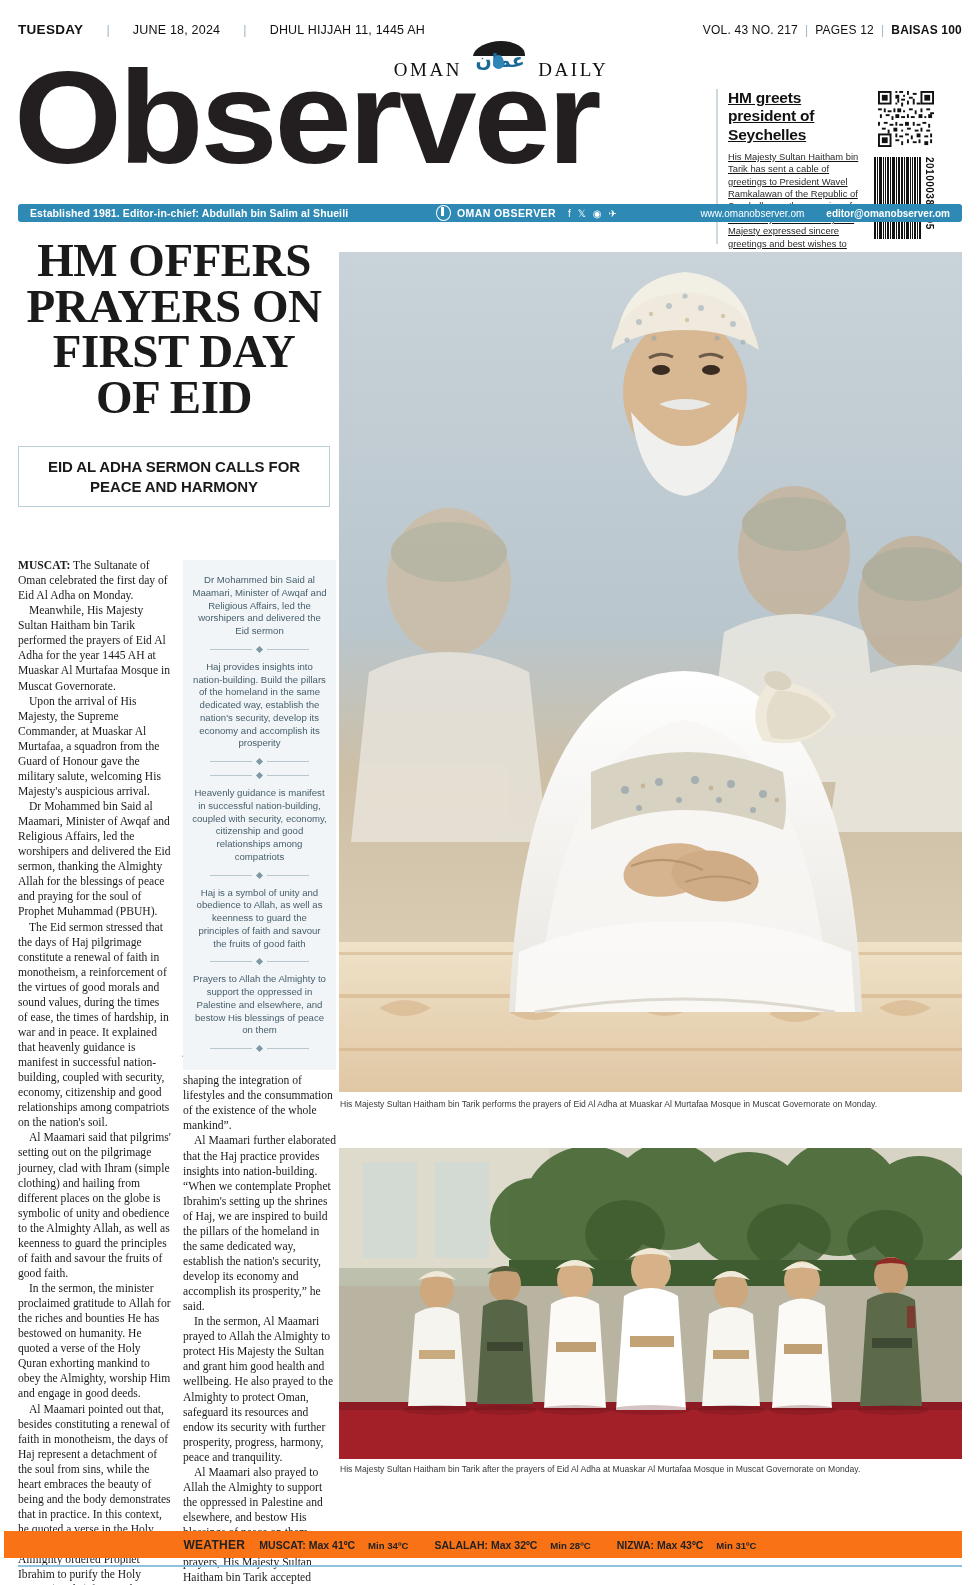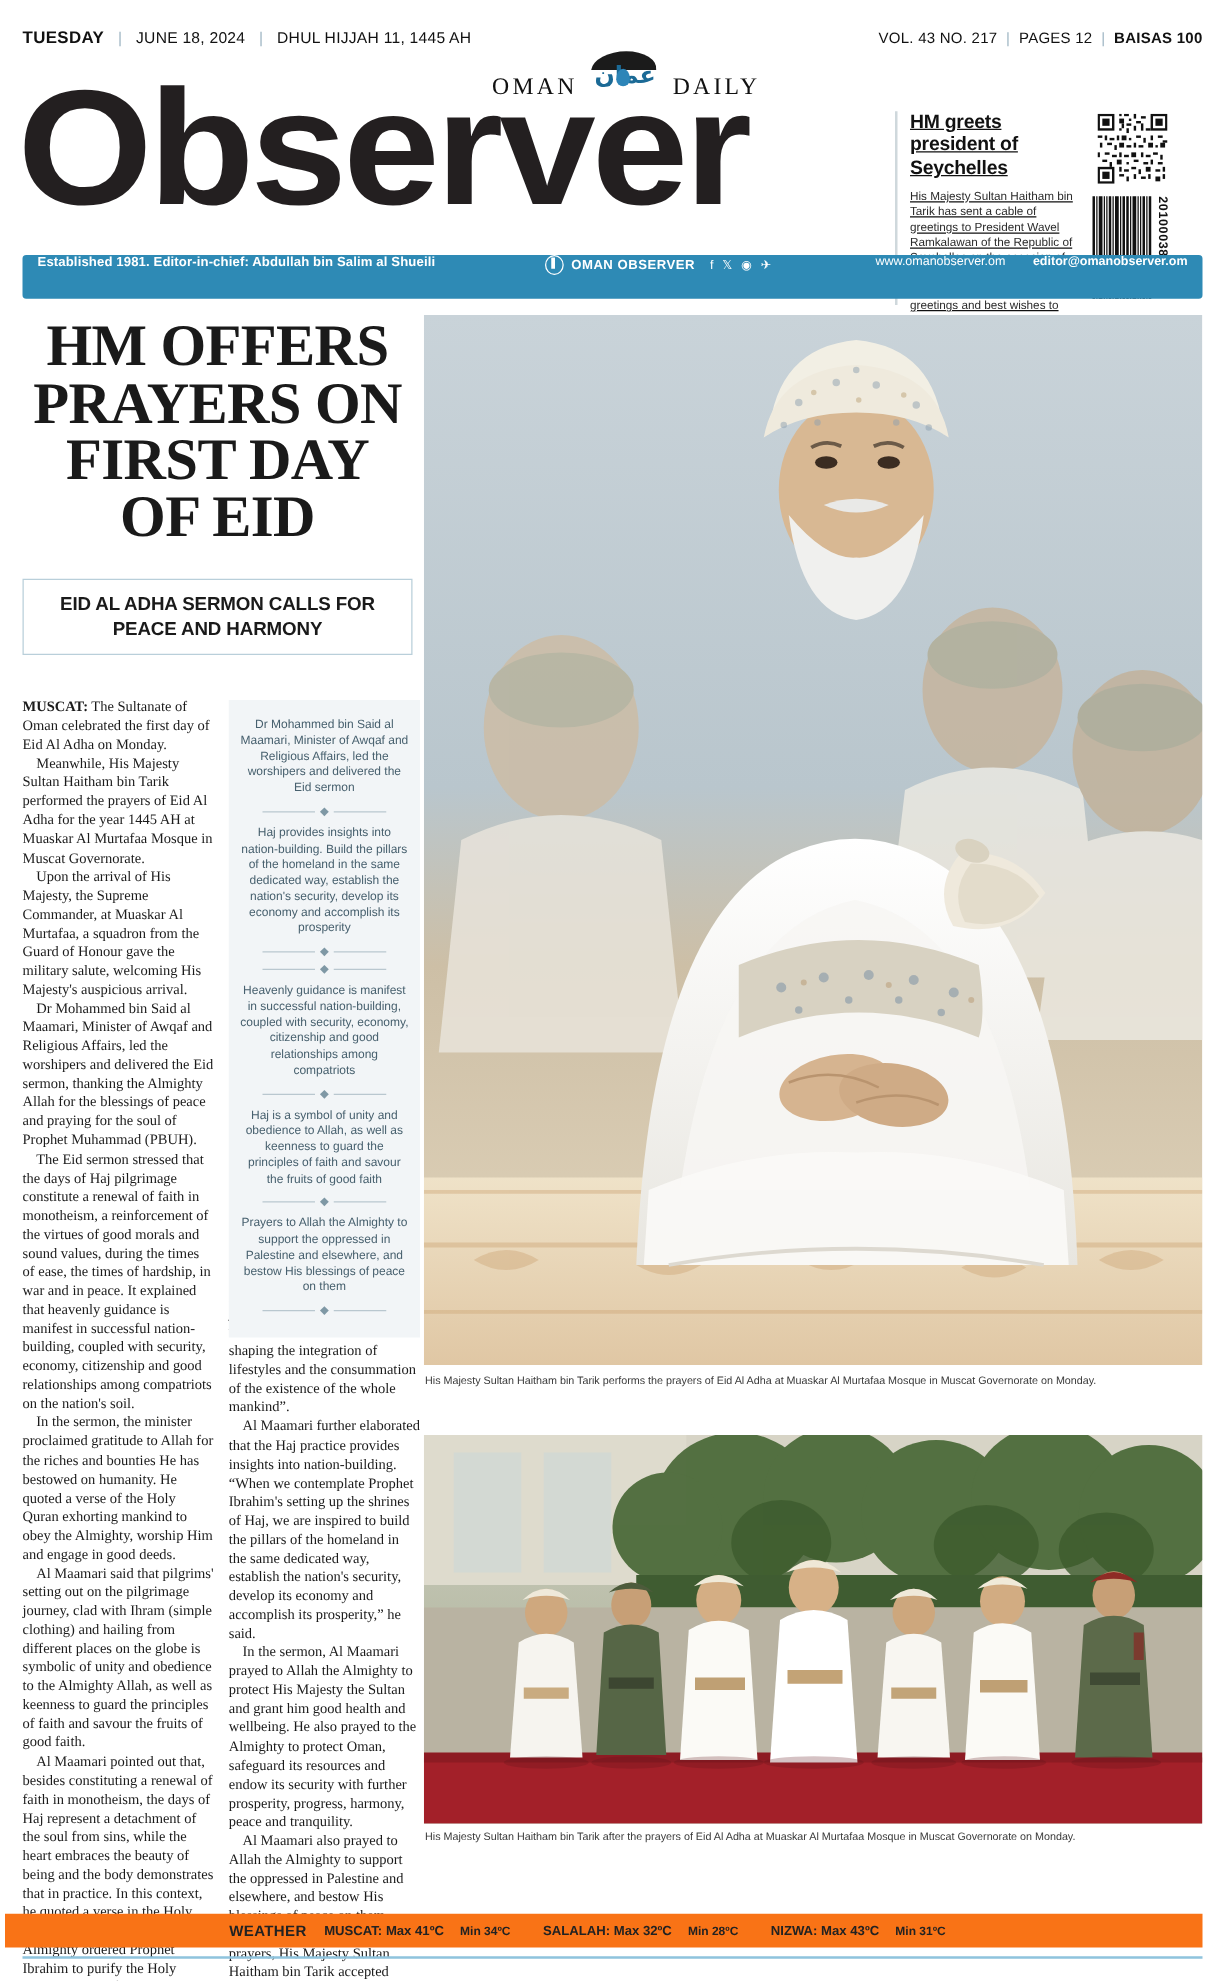--- a/index.html
+++ b/index.html
@@ -9,21 +9,21 @@
     font-family:"Liberation Serif",serif;
     color:#111;
     position:relative;
     overflow:hidden;
   }
   .page{position:relative;width:980px;height:1585px;box-sizing:border-box;padding:0 18px;}
 
   
   .datebar{display:flex;justify-content:space-between;align-items:baseline;
     padding-top:22px;font-family:"Liberation Sans",sans-serif;font-size:12.5px;letter-spacing:.2px;}
-  .datebar .left{display:flex;align-items:baseline;gap:4px;}
+  .datebar .left{display:flex;align-items:baseline;gap:16px;}
   .datebar .dayname{font-weight:bold;font-size:13.5px;letter-spacing:.3px;}
   .sep{color:#9fb6c4;margin:0 7px;font-weight:400;}
   .datebar .right{display:flex;align-items:baseline;font-size:12px;}
   .datebar .price{font-weight:bold;}
 
   
   .masthead{position:relative;height:165px;}
   .oman-daily{position:absolute;left:0;right:0;top:4px;text-align:center;}
   .od-wrap{display:inline-flex;align-items:flex-end;gap:10px;
     font-family:"Liberation Serif",serif;font-size:19px;letter-spacing:2.6px;color:#111;margin-left:22px;}
@@ -47,22 +47,22 @@
   .ts-body{font-family:"Liberation Sans",sans-serif;font-size:9.4px;line-height:1.32;color:#2b2b2b;}
   .ts-codes{width:78px;margin-left:6px;display:flex;flex-direction:column;align-items:center;}
   .qr{width:56px;height:56px;margin-top:2px;}
   .barcode{margin-top:10px;height:86px;width:64px;display:flex;align-items:flex-start;}
   .bars{display:flex;height:82px;align-items:flex-end;}
   .bars i{display:block;background:#111;margin-right:1px;height:82px;}
   .bnum{writing-mode:vertical-rl;font-family:"Liberation Sans",sans-serif;font-weight:bold;
     font-size:10px;letter-spacing:.5px;margin-left:2px;}
 
   
-  .bluebar{position:relative;height:35px;background:#2e8ab5;border-radius:3px;
-    display:flex;align-items:flex-start;color:#fff;margin-top:2px;
+  .bluebar{position:relative;height:18px;background:#2e8ab5;border-radius:3px;
+    display:flex;align-items:center;color:#fff;margin-top:2px;
     font-family:"Liberation Sans",sans-serif;font-size:10.5px;}
   .bluebar .est{padding-left:12px;font-weight:bold;letter-spacing:.1px;}
   .bluebar .est b{font-weight:bold;}
   .bluebar .mid{position:absolute;left:418px;display:flex;align-items:center;gap:6px;}
   .obs-logo{width:13px;height:14px;border:1.6px solid #fff;border-radius:50%;position:relative;}
   .obs-logo:after{content:"";position:absolute;left:4px;top:1px;width:2.6px;height:9px;background:#fff;}
   .bluebar .brand{font-weight:bold;letter-spacing:.4px;font-size:10.5px;}
   .social{display:flex;gap:7px;margin-left:6px;font-size:10px;align-items:center;}
   .bluebar .right{position:absolute;right:12px;display:flex;gap:22px;font-weight:bold;font-size:10px;}
   .bluebar .www{font-weight:normal;}
@@ -288,22 +288,22 @@
     <span>EID AL ADHA SERMON CALLS FOR PEACE AND HARMONY</span>
   </div>
 
   <div class="cols">
     <div class="col">
       <p class="first"><b>MUSCAT:</b> The Sultanate of Oman celebrated the first day of Eid Al Adha on Monday.</p>
       <p>Meanwhile, His Majesty Sultan Haitham bin Tarik performed the prayers of Eid Al Adha for the year 1445 AH at Muaskar Al Murtafaa Mosque in Muscat Governorate.</p>
       <p>Upon the arrival of His Majesty, the Supreme Commander, at Muaskar Al Murtafaa, a squadron from the Guard of Honour gave the military salute, welcoming His Majesty's auspicious arrival.</p>
       <p>Dr Mohammed bin Said al Maamari, Minister of Awqaf and Religious Affairs, led the worshipers and delivered the Eid sermon, thanking the Almighty Allah for the blessings of peace and praying for the soul of Prophet Muhammad (PBUH).</p>
       <p>The Eid sermon stressed that the days of Haj pilgrimage constitute a renewal of faith in monotheism, a reinforcement of the virtues of good morals and sound values, during the times of ease, the times of hardship, in war and in peace. It explained that heavenly guidance is manifest in successful nation-building, coupled with security, economy, citizenship and good relationships among compatriots on the nation's soil.</p>
+      <p>Al Maamari said that pilgrims' setting out on the pilgrimage journey, clad with Ihram (simple clothing) and hailing from different places on the globe is symbolic of unity and obedience to the Almighty Allah, as well as keenness to guard the principles of faith and savour the fruits of good faith.</p>
       <p>In the sermon, the minister proclaimed gratitude to Allah for the riches and bounties He has bestowed on humanity. He quoted a verse of the Holy Quran exhorting mankind to obey the Almighty, worship Him and engage in good deeds.</p>
-      <p>Al Maamari said that pilgrims' setting out on the pilgrimage journey, clad with Ihram (simple clothing) and hailing from different places on the globe is symbolic of unity and obedience to the Almighty Allah, as well as keenness to guard the principles of faith and savour the fruits of good faith.</p>
       <p>Al Maamari pointed out that, besides constituting a renewal of faith in monotheism, the days of Haj represent a detachment of the soul from sins, while the heart embraces the beauty of being and the body demonstrates that in practice. In this context, he quoted a verse in the Holy Quran in which Allah the Almighty ordered Prophet Ibrahim to purify the Holy House (Kaaba) for worshippers who throng the edifice in a reenactment of accomplished faith.</p>
 
     </div>
     <div class="col">
       <div style="height:470px"></div>
       <p class="first">pilgrimage is a summary of the journey of life in its diversity — with the movement and stillness shaping the integration of lifestyles and the consummation of the existence of the whole mankind”.</p>
       <p>Al Maamari further elaborated that the Haj practice provides insights into nation-building. “When we contemplate Prophet Ibrahim's setting up the shrines of Haj, we are inspired to build the pillars of the homeland in the same dedicated way, establish the nation's security, develop its economy and accomplish its prosperity,” he said.</p>
       <p>In the sermon, Al Maamari prayed to Allah the Almighty to protect His Majesty the Sultan and grant him good health and wellbeing. He also prayed to the Almighty to protect Oman, safeguard its resources and endow its security with further prosperity, progress, harmony, peace and tranquility.</p>
       <p>Al Maamari also prayed to Allah the Almighty to support the oppressed in Palestine and elsewhere, and bestow His blessings of peace on them.</p>
       <p><span>After performing the Eid prayers, His Majesty Sultan Haitham bin Tarik accepted greetings from well-wishers and exchanged cordial sentiments with them.</span> </p>

